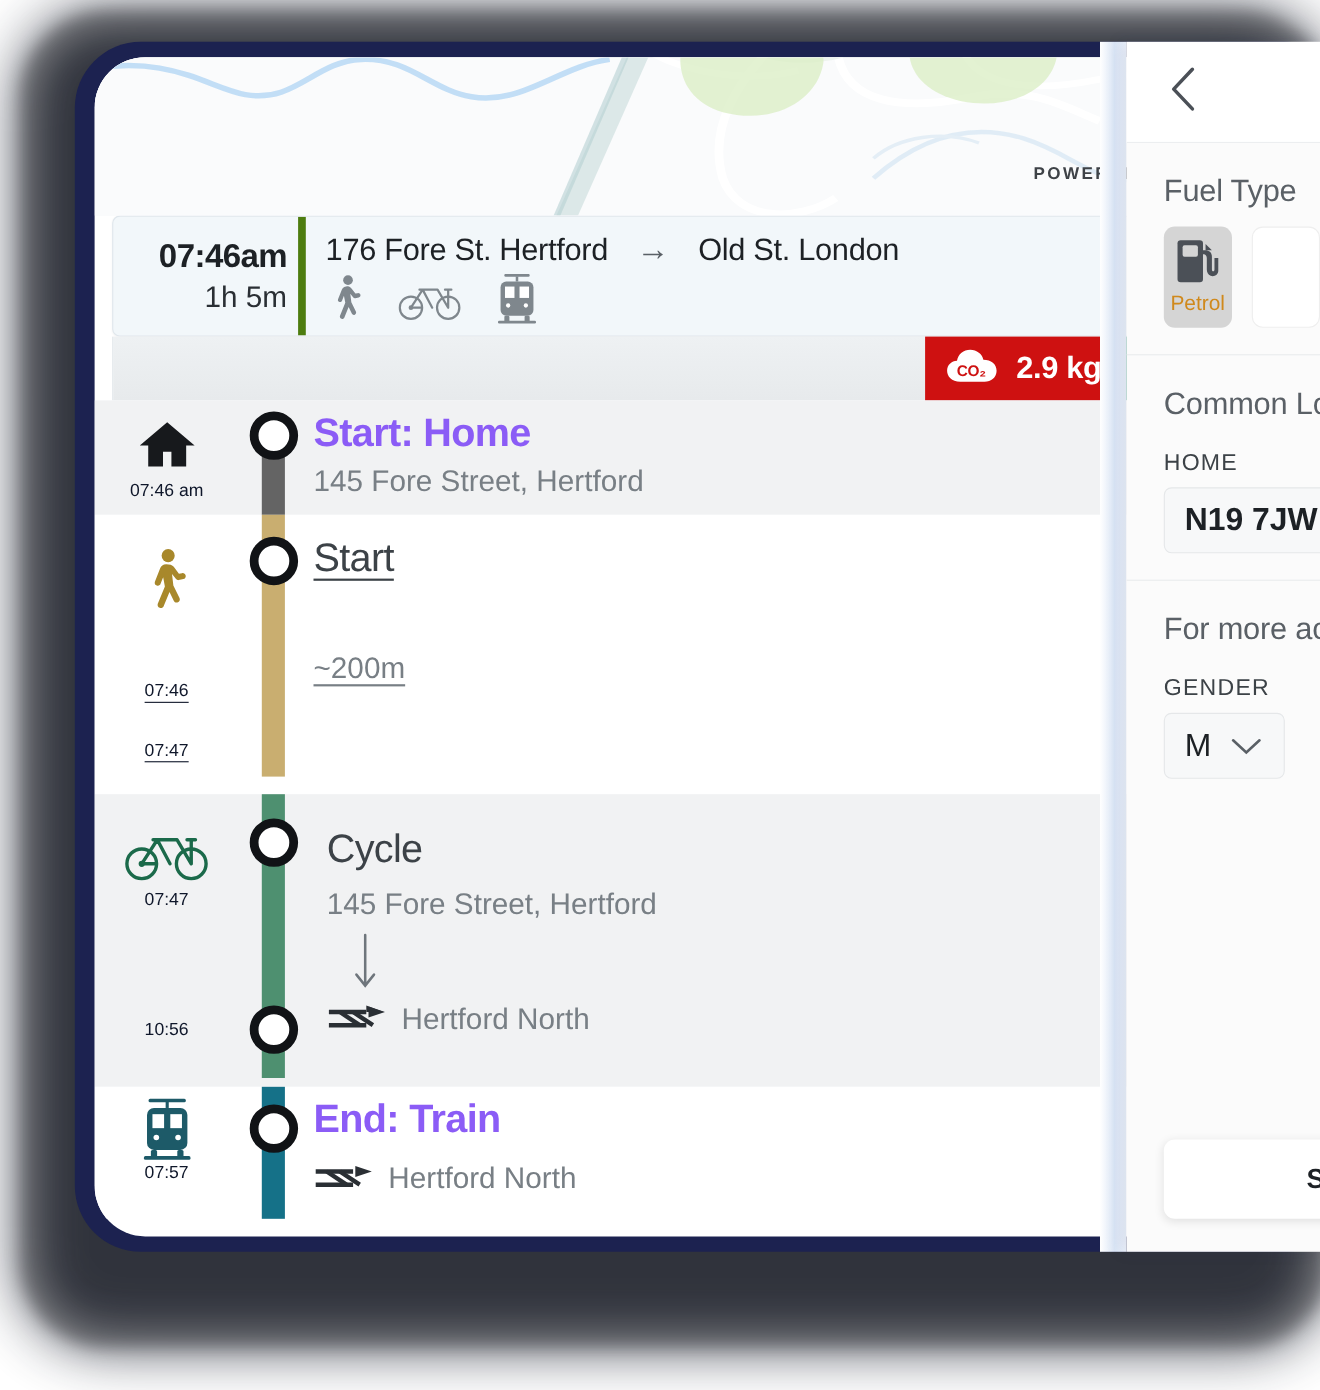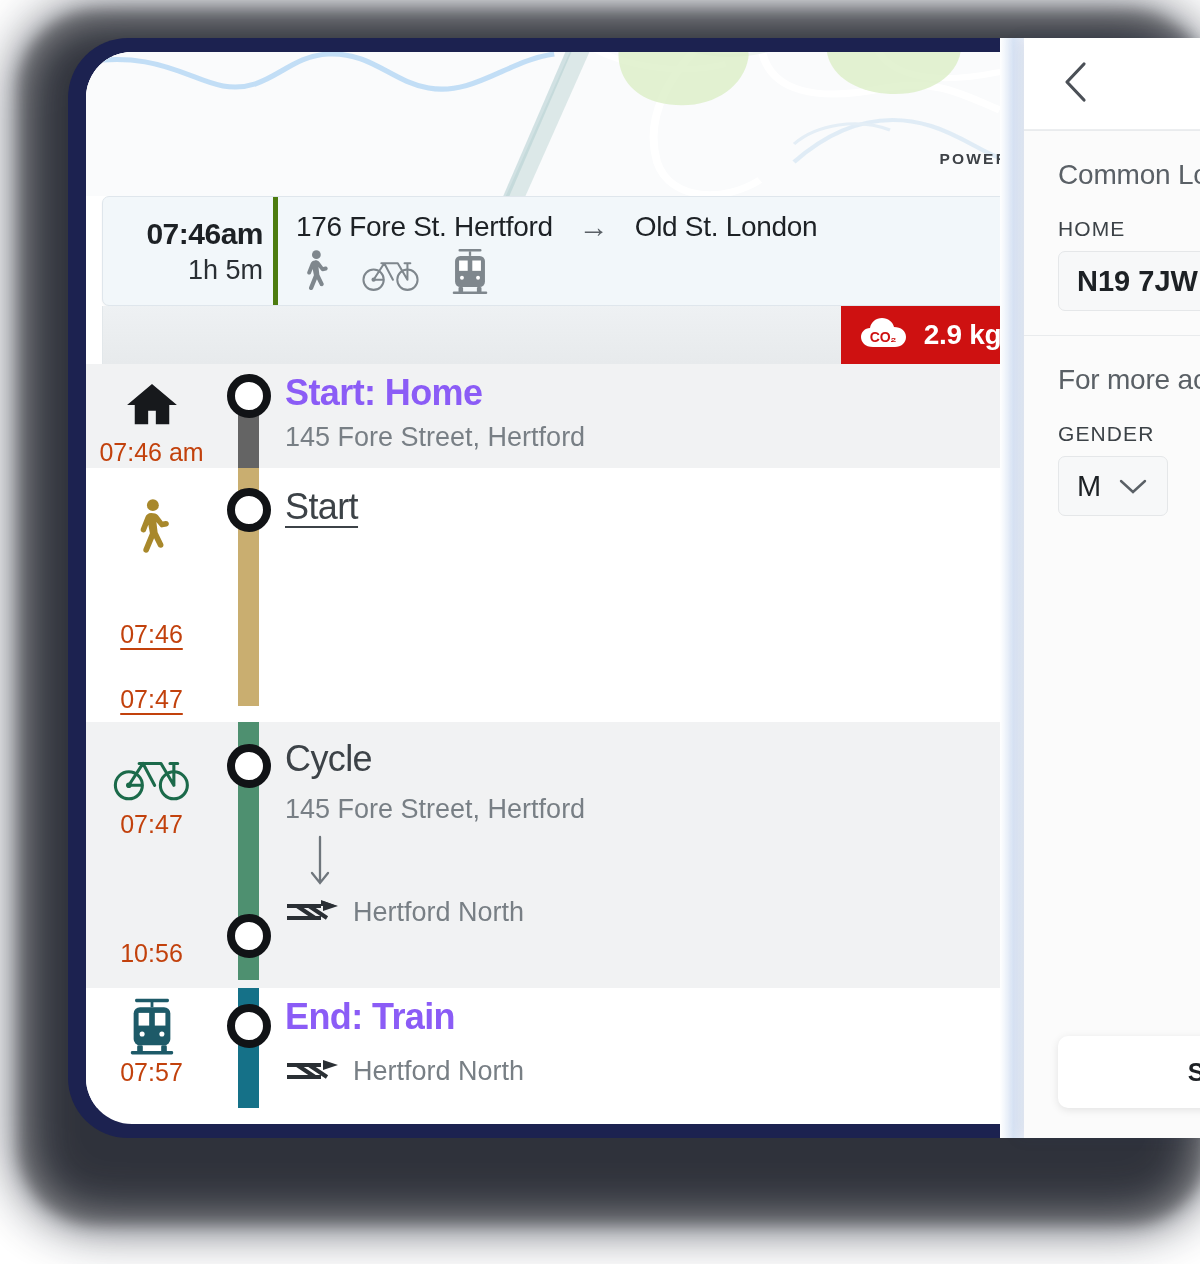--- a/index.html
+++ b/index.html
@@ -92,21 +92,21 @@
   .summary{
     border:1px solid #dfe6ec;
     border-radius:7px;
     background:#f2f7fa;
     display:flex; align-items:stretch;
     overflow:hidden;
     box-shadow:0 1px 2px rgba(0,0,0,.05);
   }
   .sum-time{
     width:175px; flex:none;
-    border-right:5px solid #4d7c0f;
+    border-right:7px solid #4d7c0f;
     padding:14px 10px 14px 0;
     display:flex; flex-direction:column; align-items:flex-end; justify-content:center;
   }
   .sum-time .t1{ font-size:30px; font-weight:700; color:#1d2125; letter-spacing:-.5px;}
   .sum-time .t2{ font-size:27px; color:#2a2f34; margin-top:4px;}
   .sum-body{ flex:1; padding:14px 0 10px 18px; }
   .sum-route{ display:flex; align-items:center; gap:26px; }
   .sum-route .pt{ font-size:28px; color:#1d2125; letter-spacing:-.3px; }
   .sum-arrow{ color:#5a6066; font-size:30px; line-height:1; }
   .sum-modes{ display:flex; align-items:center; gap:30px; margin-top:6px; padding-left:2px;}
@@ -138,21 +138,21 @@
   .row{ display:flex; position:relative; }
   .row.shade{ background:#f1f2f3; }
   .row.white{ background:#ffffff; }
 
   .col-left{
     width:131px; flex:none;
     display:flex; flex-direction:column; align-items:center;
     padding-top:10px; position:relative;
   }
   .mode-ico{ height:62px; display:flex; align-items:center; justify-content:center; }
-  .tm{ font-size:25px; color:#c2410c; margin-top:2px; }
+  .tm{ font-size:16px; color:#0f172a; margin-top:2px; }
   .tm.ul{ text-decoration:underline; text-underline-offset:5px; }
 
   .col-line{ width:62px; flex:none; position:relative; }
   .bar{ position:absolute; left:21px; width:21px; }
   .dot{
     position:absolute; left:9.5px; width:44px; height:44px;
     border-radius:50%; background:#fff; border:8px solid #111316;
     box-sizing:border-box; z-index:3;
   }
 
@@ -359,20 +359,21 @@
             </div>
             <div class="tm ul" style="margin-top:62px;">07:46</div>
             <div class="tm ul" style="margin-top:36px;">07:47</div>
           </div>
           <div class="col-line">
             <div class="bar" style="top:0;height:238px;background:#c9ae70;"></div>
             <div class="dot" style="top:20px;"></div>
           </div>
           <div class="col-main" style="padding-top:18px;">
             <div class="step-title light ul">Start</div>
+            <div class="step-sub ul" style="margin-top:64px;">~200m</div>
           </div>
           <div class="col-kcal">
             <div class="kcal-box" style="top:0;height:250px;">
               <svg width="42" height="52" viewBox="0 0 26 34" fill="#fff" style="margin-bottom:14px;">
                 <path d="M13 0 C13 0 6 7 6 14 C6 17 7 19 9 20 C8 16 10 13 13 11 C13 15 16 16 18 19 C20 22 19 27 16 30 C21 28 24 24 24 18 C24 10 17 6 13 0 Z M9 24 C7 26 7 30 10 32 C12 33 15 33 16 31 C13 31 11 29 11 27 C11 26 10 25 9 24 Z"></path>
               </svg>
               <div class="n">42</div>
               <div class="u">kcal</div>
             </div>
           </div>
@@ -389,21 +390,21 @@
               </svg>
             </div>
             <div class="tm" style="margin-top:4px;">07:47</div>
             <div class="tm" style="margin-top:100px;">10:56</div>
           </div>
           <div class="col-line">
             <div class="bar" style="top:0;height:258px;background:#4e9070;"></div>
             <div class="dot" style="top:22px;"></div>
             <div class="dot" style="top:192px;"></div>
           </div>
-          <div class="col-main" style="padding-top:16px;">
+          <div class="col-main" style="padding-top:29px;margin-left:12px;">
             <div class="step-title light">Cycle</div>
             <div class="step-sub" style="margin-top:14px;">145 Fore Street, Hertford</div>
             <div class="arrow-down">
               <svg width="26" height="52" viewBox="0 0 26 52">
                 <path d="M13 2 L13 46 M5 38 L13 48 L21 38" stroke="#6f767c" stroke-width="2.3" fill="none" stroke-linecap="round"></path>
               </svg>
             </div>
             <div class="dest">
               <svg width="54" height="30" viewBox="0 0 54 30">
                 <path d="M2 9 L36 9 M2 21 L36 21" stroke="#2a2f34" stroke-width="4"></path>
@@ -473,20 +474,35 @@
 
     <div class="panel-top">
       <span>
         <svg width="34" height="46" viewBox="0 0 34 46">
           <path d="M26 5 L9 23 L26 41" stroke="#4b5057" stroke-width="3.2" fill="none" stroke-linecap="round" stroke-linejoin="round"></path>
         </svg>
       </span>
     </div>
 
 
+    <div class="panel-sec">
+      <div class="sec-title">Fuel Type</div>
+      <div class="tile-row">
+        <div class="tile">
+          <svg width="44" height="44" viewBox="0 0 38 38" fill="#4b5057">
+            <rect x="3" y="2" width="20" height="33" rx="2.5"></rect>
+            <rect x="7" y="6" width="12" height="9" rx="1.5" fill="#d5d5d5"></rect>
+            <path d="M25 10 C28 10 30 12 30 15 L30 25 C30 27 32 27 32 25 L32 16 L35 16 L35 26 C35 29 32 31 29 30 C27 29 26 27 26 25 L26 16 C26 14 25 13 23 13 L23 10 Z"></path>
+            <path d="M25 5 L30 10 L25 10 Z"></path>
+          </svg>
+          <span class="lbl">Petrol</span>
+        </div>
+        <div class="tile plain"></div>
+      </div>
+    </div>
 
     <div class="panel-sec bordered">
       <div class="sec-title">Common Lo</div>
       <div class="fld-label">HOME</div>
       <div class="fld">
         <span>N19 7JW</span>
       </div>
     </div>
 
     <div class="panel-sec bordered">

